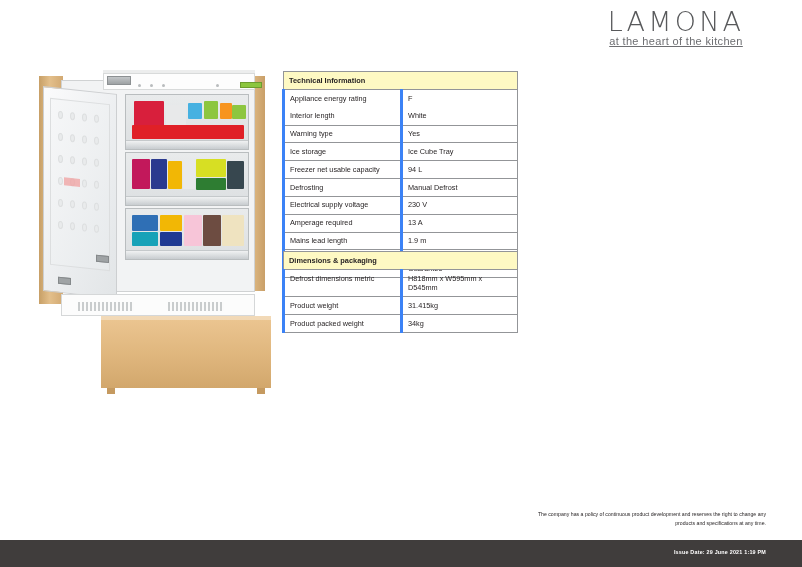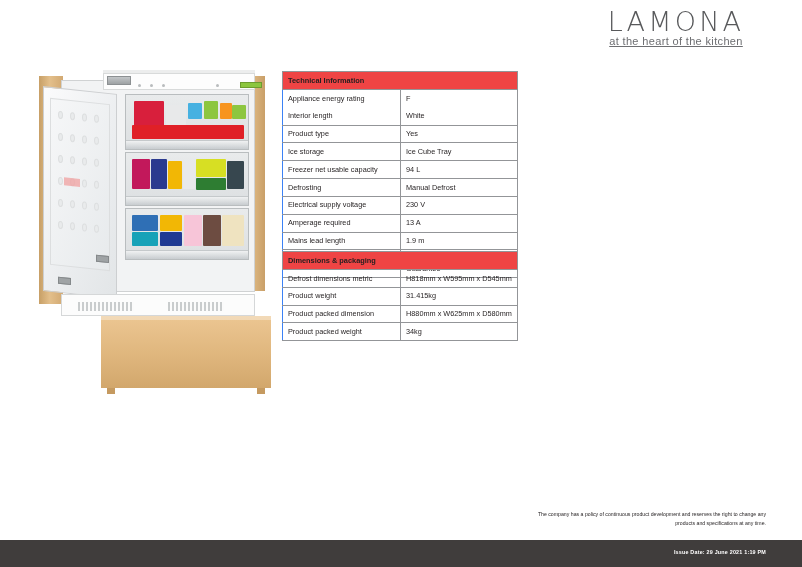--- a/index.html
+++ b/index.html
@@ -129,27 +129,27 @@
   
   .spec-table {
     position: absolute; left: 282px;
     width: 236px;
     border-collapse: collapse;
     font-size: 7.3px; color: #231f20;
   }
   .spec-table.tech { top: 71px; }
   .spec-table.dims { top: 251px; }
   .spec-table th {
-    background: #ef4444; text-align: left; font-weight: bold;
+    background: #fef9c3; text-align: left; font-weight: bold;
     font-size: 7.4px; padding: 4px 5px; border: 1px solid #939598;
     color: #231f20;
   }
   .spec-table td {
     padding: 3.6px 5px; vertical-align: top; line-height: 1.32;
-    border-left: 1px solid #3b82f6; border-right: 1px solid #939598;
+    border-left: 3px solid #3b82f6; border-right: 1px solid #939598;
     border-bottom: 1px solid #939598;
   }
   .spec-table td.lbl { width: 118px; }
   .spec-table tr.nodiv td { border-bottom: 1px solid transparent; }
 
   
   .disclaimer {
     position: absolute; right: 36px; top: 510px; width: 232px;
     text-align: right; font-size: 5.2px; line-height: 1.65; color: #231f20;
   }
@@ -274,21 +274,21 @@
     <tbody>
       <tr class="nodiv">
         <td class="lbl">Appliance energy rating</td>
         <td>F</td>
       </tr>
       <tr>
         <td class="lbl">Interior length</td>
         <td>White</td>
       </tr>
       <tr>
-        <td class="lbl">Product type</td>
+        <td class="lbl">Warning type</td>
         <td>Yes</td>
       </tr>
       <tr>
         <td class="lbl">Ice storage</td>
         <td>Ice Cube Tray</td>
       </tr>
       <tr>
         <td class="lbl">Freezer net usable capacity</td>
         <td>94 L</td>
       </tr>
@@ -322,24 +322,20 @@
       </tr>
     </thead>
     <tbody>
       <tr>
         <td class="lbl">Defrost dimensions metric</td>
         <td>H818mm x W595mm x D545mm</td>
       </tr>
       <tr>
         <td class="lbl">Product weight</td>
         <td>31.415kg</td>
-      </tr>
-      <tr>
-        <td class="lbl">Product packed dimension</td>
-        <td>H880mm x W625mm x D580mm</td>
       </tr>
       <tr>
         <td class="lbl">Product packed weight</td>
         <td>34kg</td>
       </tr>
     </tbody>
   </table>
 
   <div class="disclaimer">The company has a policy of continuous product development and reserves the right to change any products and specifications at any time.</div>
 

